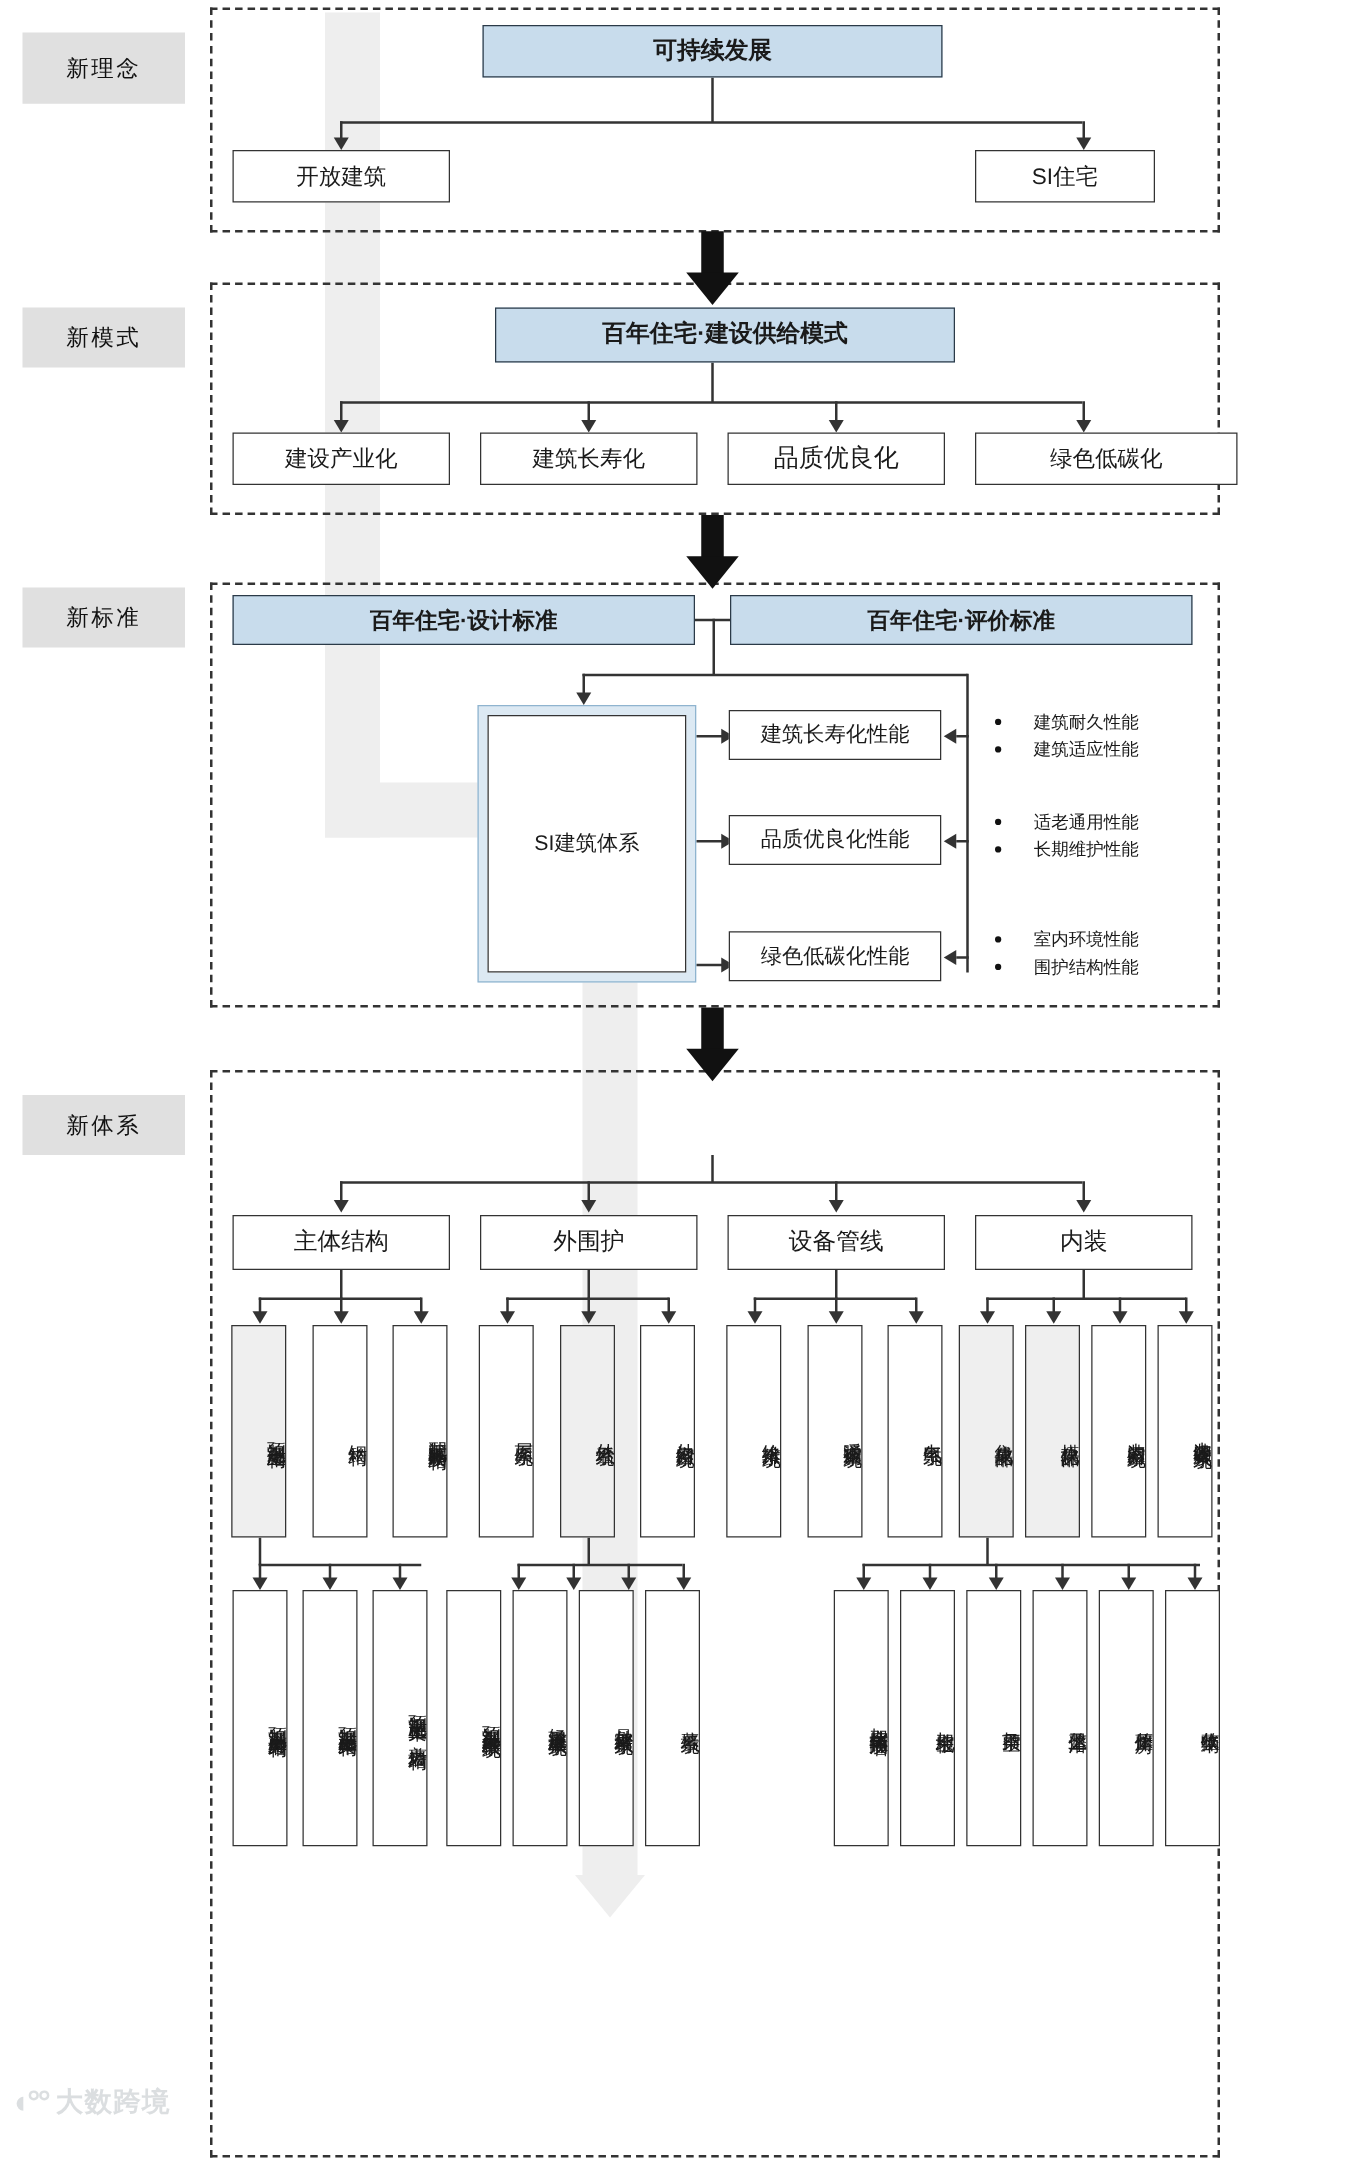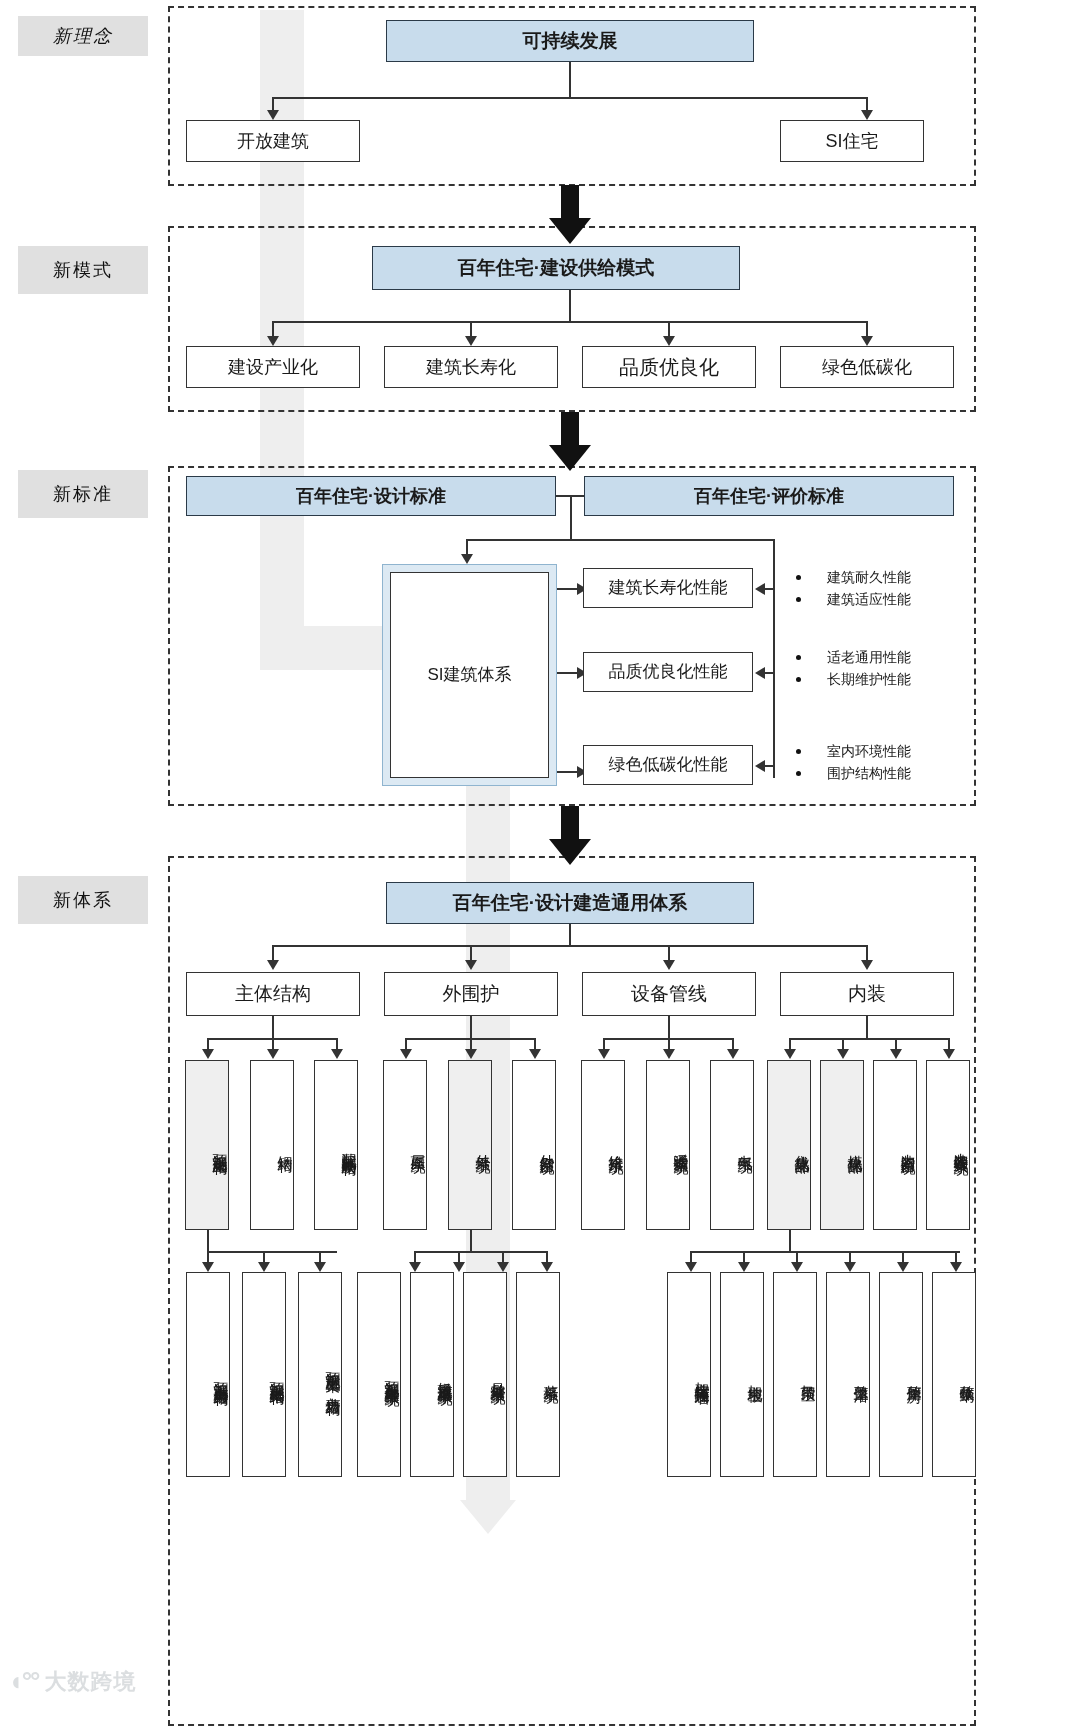--- a/index.html
+++ b/index.html
@@ -107,21 +107,21 @@
   <div class="ghost" style="left:260px;top:10px;width:44px;height:660px;"></div>
   <div class="ghost" style="left:260px;top:626px;width:250px;height:44px;"></div>
   <div class="ghost" style="left:466px;top:626px;width:44px;height:880px;"></div>
   <div class="ghost-arrow-head" style="left:460px;top:1500px;"></div>
   <div class="ghost" style="left:260px;top:190px;width:1160px;height:0px;"></div>
   <div class="ghost" style="left:420px;top:208px;width:1000px;height:0;"></div>
   <div class="ghost" style="left:420px;top:208px;width:1150px;height:0;"></div>
   <div class="ghost" style="left:420px;top:208px;width:560px;height:0;"></div>
   <div class="ghost" style="left:420px;top:208px;width:560px;height:0;"></div>
 
-  <div class="stage-label" style="left:18px;top:16px;width:130px;height:40px;font-style:italic;">
+  <div class="stage-label" style="left:18px;top:26px;width:130px;height:57px;">
     <span>新理念</span>
   </div>
   <div class="panel" style="left:168px;top:6px;width:808px;height:180px;"></div>
 
   <div class="box blue" style="left:386px;top:20px;width:368px;height:42px;font-size:19px;">
     <span>可持续发展</span>
   </div>
 
   <div class="ln v" style="left:569px;top:62px;height:36px;"></div>
   <div class="ln h" style="left:272px;top:97px;width:594px;"></div>
@@ -140,21 +140,21 @@
   <div class="bigarrow" style="left:549px;top:185px;width:42px;height:60px;">
     <div class="shaft"></div>
       <div class="head"></div>
   </div>
 
   <div class="stage-label" style="left:18px;top:246px;width:130px;height:48px;">
     <span>新模式</span>
   </div>
   <div class="panel" style="left:168px;top:226px;width:808px;height:186px;"></div>
 
-  <div class="box blue" style="left:372px;top:246px;width:368px;height:44px;font-size:19px;">
+  <div class="box blue" style="left:396px;top:246px;width:368px;height:44px;font-size:19px;">
     <span>百年住宅·建设供给模式</span>
   </div>
 
   <div class="ln v" style="left:569px;top:290px;height:32px;"></div>
   <div class="ln h" style="left:272px;top:321px;width:594px;"></div>
   <div class="ln v" style="left:272px;top:321px;height:19px;"></div>
   <div class="ln v" style="left:470px;top:321px;height:19px;"></div>
   <div class="ln v" style="left:668px;top:321px;height:19px;"></div>
   <div class="ln v" style="left:866px;top:321px;height:19px;"></div>
   <div class="ah-down" style="left:267px;top:336px;"></div>
@@ -164,21 +164,21 @@
 
   <div class="box" style="left:186px;top:346px;width:174px;height:42px;font-size:18px;">
     <span>建设产业化</span>
   </div>
   <div class="box" style="left:384px;top:346px;width:174px;height:42px;font-size:18px;">
     <span>建筑长寿化</span>
   </div>
   <div class="box" style="left:582px;top:346px;width:174px;height:42px;font-size:20px;">
     <span>品质优良化</span>
   </div>
-  <div class="box" style="left:780px;top:346px;width:174px;height:42px;font-size:18px;">
+  <div class="box" style="left:780px;top:346px;width:210px;height:42px;font-size:18px;">
     <span>绿色低碳化</span>
   </div>
 
   <div class="bigarrow" style="left:549px;top:412px;width:42px;height:60px;">
     <div class="shaft"></div>
       <div class="head"></div>
   </div>
 
   <div class="stage-label" style="left:18px;top:470px;width:130px;height:48px;">
     <span>新标准</span>
@@ -264,23 +264,20 @@
   <div class="bigarrow" style="left:549px;top:806px;width:42px;height:60px;">
     <div class="shaft"></div>
       <div class="head"></div>
   </div>
 
   <div class="stage-label" style="left:18px;top:876px;width:130px;height:48px;">
     <span>新体系</span>
   </div>
   <div class="panel" style="left:168px;top:856px;width:808px;height:870px;"></div>
 
-  <div class="box blue" style="left:386px;top:882px;width:368px;height:42px;font-size:19px;">
-    <span>百年住宅·设计建造通用体系</span>
-  </div>
 
   <div class="ln v" style="left:569px;top:924px;height:22px;"></div>
   <div class="ln h" style="left:272px;top:945px;width:594px;"></div>
   <div class="ln v" style="left:272px;top:945px;height:19px;"></div>
   <div class="ln v" style="left:470px;top:945px;height:19px;"></div>
   <div class="ln v" style="left:668px;top:945px;height:19px;"></div>
   <div class="ln v" style="left:866px;top:945px;height:19px;"></div>
   <div class="ah-down" style="left:267px;top:960px;"></div>
   <div class="ah-down" style="left:465px;top:960px;"></div>
   <div class="ah-down" style="left:663px;top:960px;"></div>

